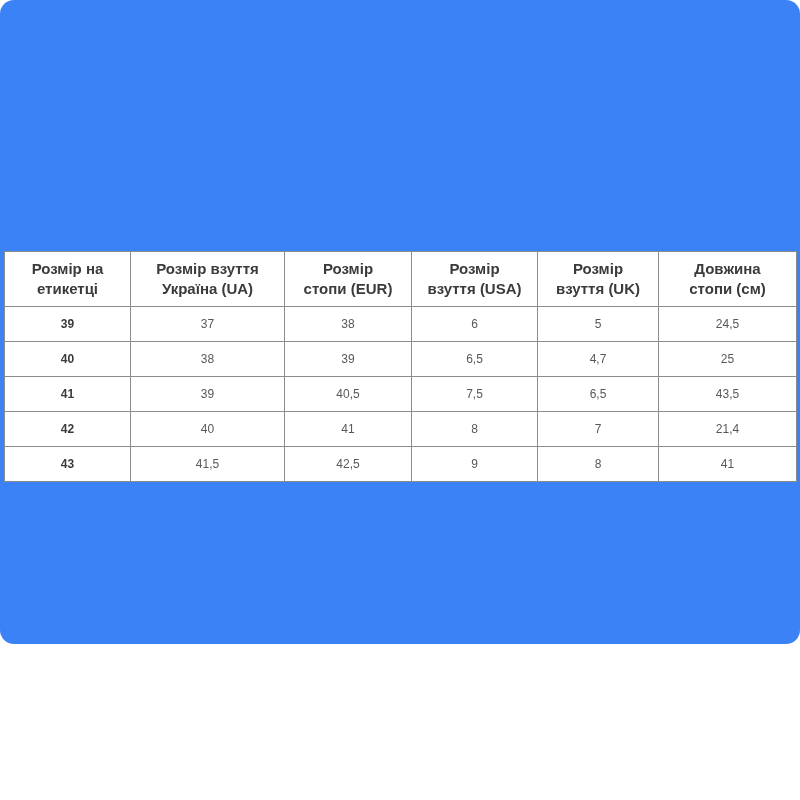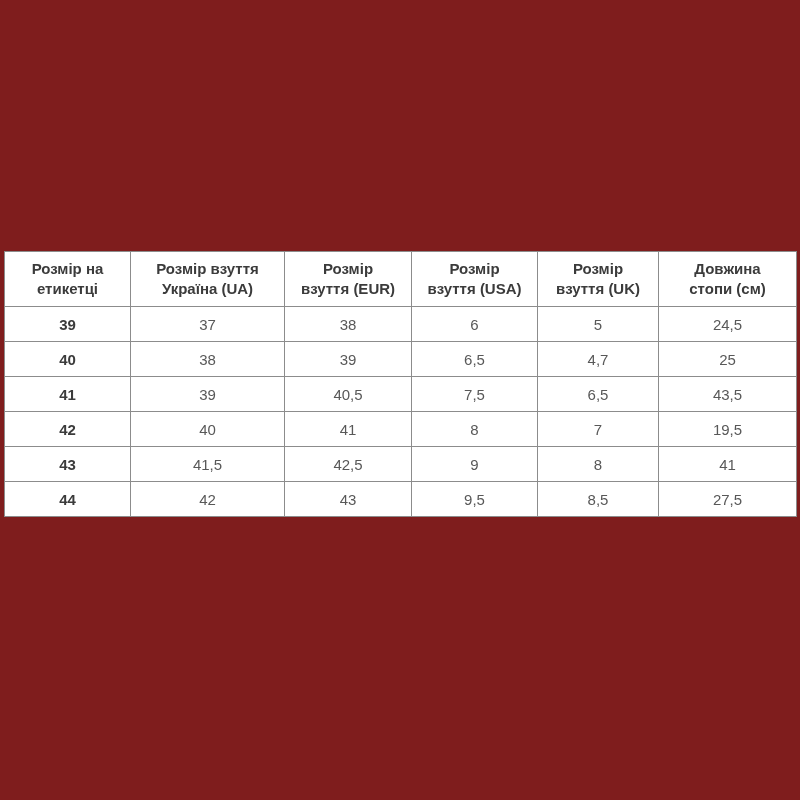--- a/index.html
+++ b/index.html
@@ -6,23 +6,24 @@
     margin: 0;
     padding: 0;
     width: 800px;
     height: 800px;
     background: #ffffff;
     font-family: "Liberation Sans", sans-serif;
   }
   .canvas {
     position: relative;
     width: 800px;
-    height: 800px;
-    background: #7f1d1d;
+    height: 644px;
+    background: #3b82f6;
     overflow: hidden;
+    border-radius: 14px;
   }
   table.size-table {
     position: absolute;
     left: 4px;
     top: 251px;
     width: 792px;
     border-collapse: collapse;
     table-layout: fixed;
     background: #ffffff;
     border: 1px solid var(--border-color, #8c8c8c);
@@ -36,21 +37,21 @@
   }
   table.size-table th {
     height: 54px;
     font-size: 15px;
     font-weight: bold;
     color: var(--header-text-color, #3b3b3b);
     line-height: 20px;
   }
   table.size-table td {
     height: 34px;
-    font-size: 15px;
+    font-size: 12px;
     font-weight: normal;
     color: var(--cell-text-color, #585858);
     margin-top: 32px;
   }
   table.size-table td.row-label {
     font-weight: bold;
     color: var(--header-text-color, #3b3b3b);
   }
   .hl { display: block; }
   col.c1 { width: 126px; }
@@ -78,21 +79,21 @@
         <th>
           <span class="hl">Розмір на</span>
           <span class="hl">етикетці</span>
         </th>
         <th>
           <span class="hl">Розмір взуття</span>
           <span class="hl">Україна (UA)</span>
         </th>
         <th>
           <span class="hl">Розмір</span>
-          <span class="hl">взуття (EUR)</span>
+          <span class="hl">стопи (EUR)</span>
         </th>
         <th>
           <span class="hl">Розмір</span>
           <span class="hl">взуття (USA)</span>
         </th>
         <th>
           <span class="hl">Розмір</span>
           <span class="hl">взуття (UK)</span>
         </th>
         <th>
@@ -125,33 +126,25 @@
         <td>7,5</td>
         <td>6,5</td>
         <td>43,5</td>
       </tr>
       <tr>
         <td class="row-label">42</td>
         <td>40</td>
         <td>41</td>
         <td>8</td>
         <td>7</td>
-        <td>19,5</td>
+        <td>21,4</td>
       </tr>
       <tr>
         <td class="row-label">43</td>
         <td>41,5</td>
         <td>42,5</td>
         <td>9</td>
         <td>8</td>
         <td>41</td>
       </tr>
-      <tr>
-        <td class="row-label">44</td>
-        <td>42</td>
-        <td>43</td>
-        <td>9,5</td>
-        <td>8,5</td>
-        <td>27,5</td>
-      </tr>
     </tbody>
   </table>
 </div>
 
 </body></html>

